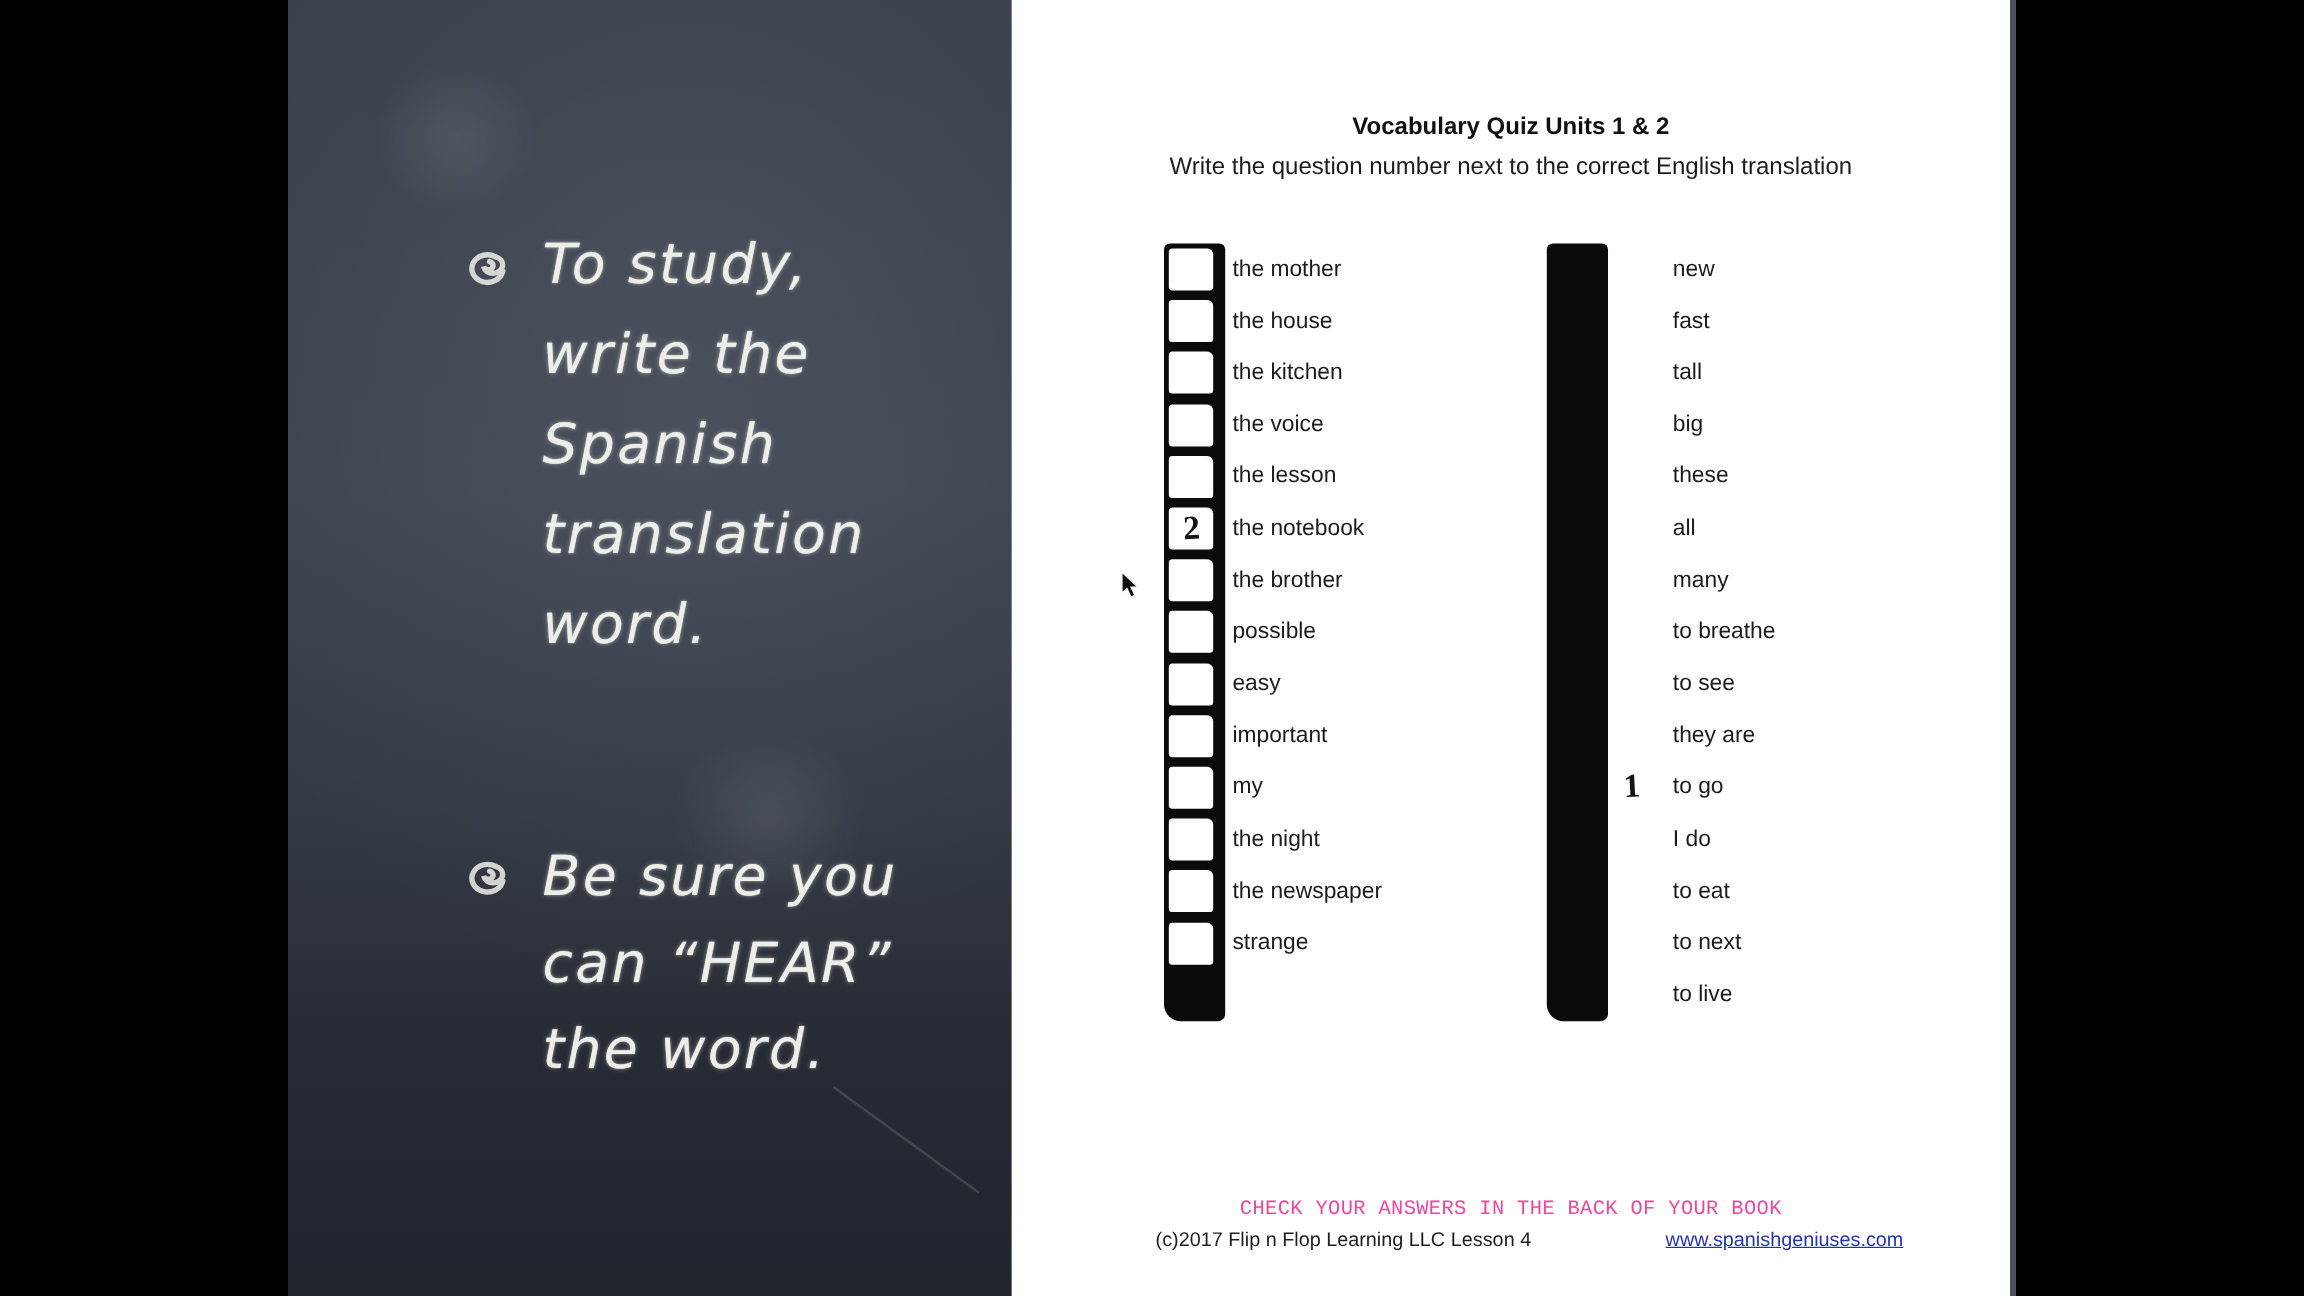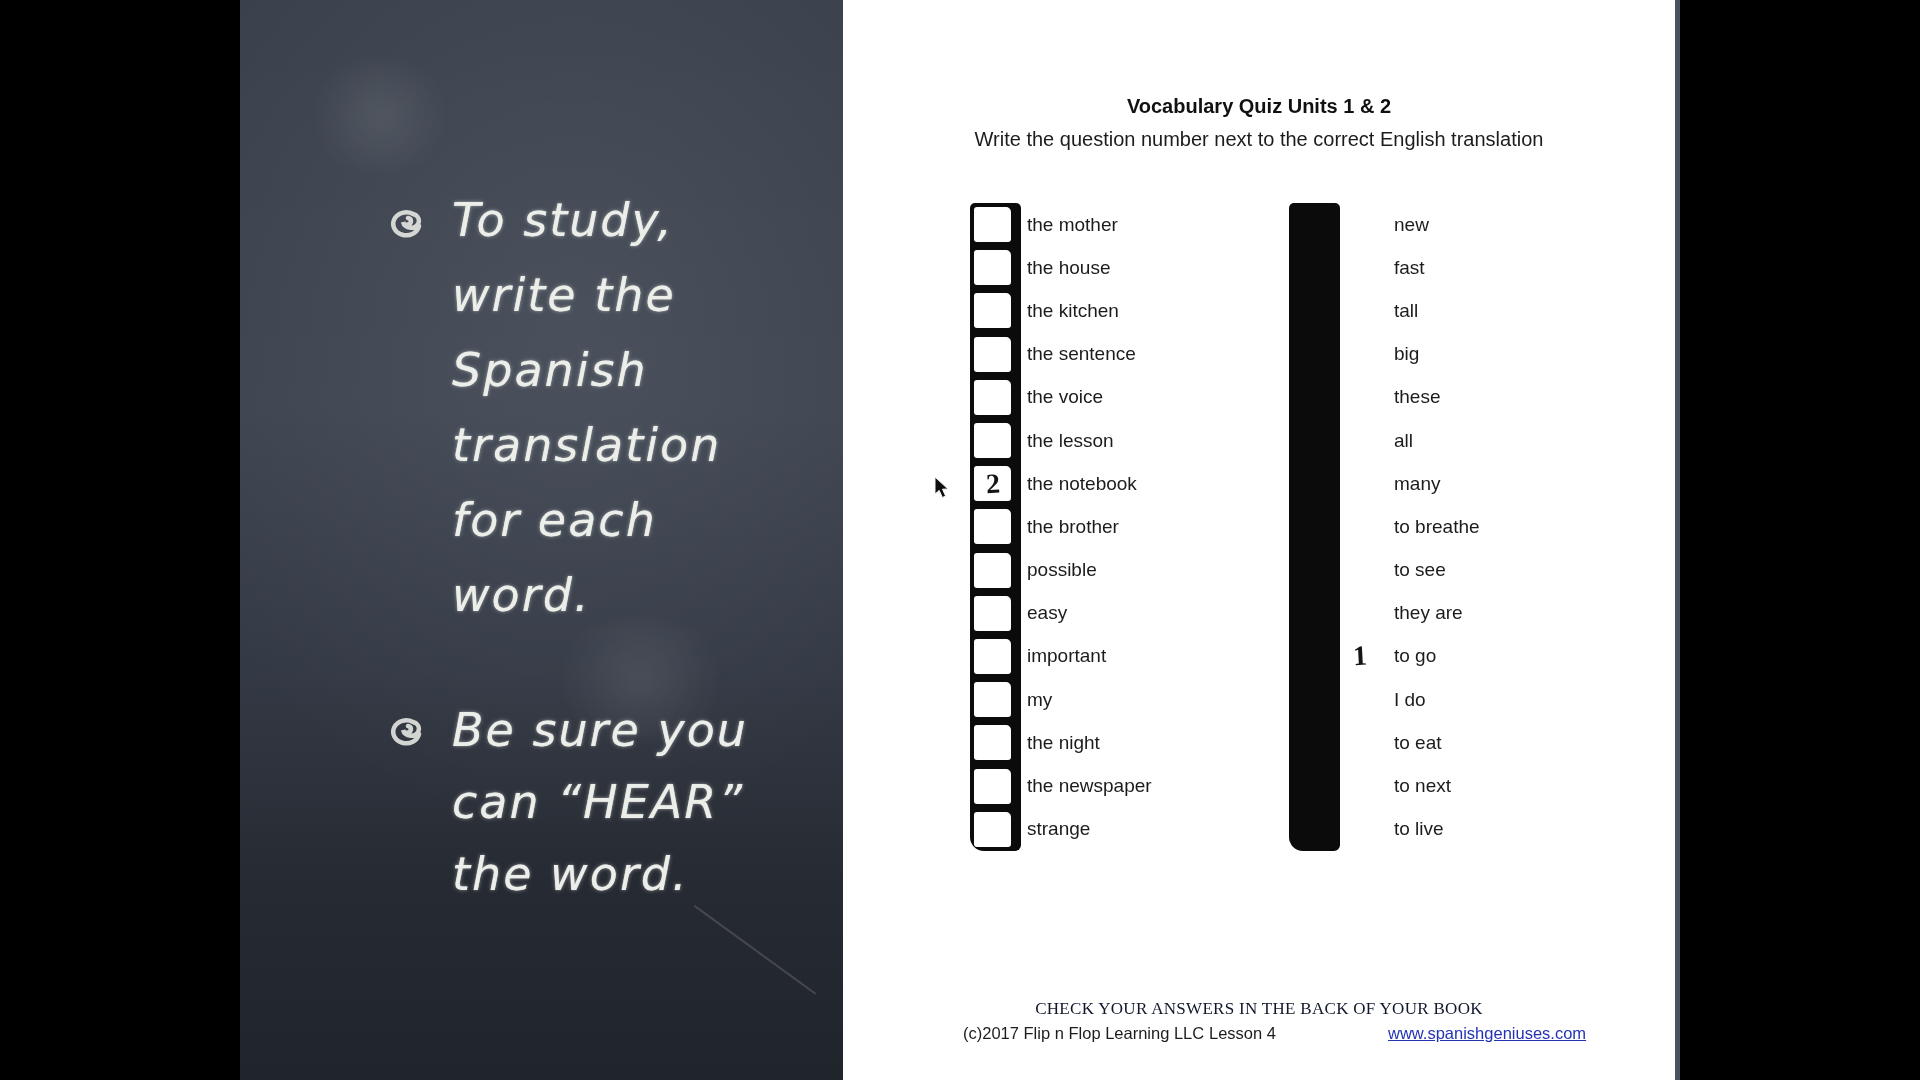--- a/index.html
+++ b/index.html
@@ -39,21 +39,21 @@
   .strip-bg { position:absolute; left:0; top:0; width:51px; height:648px; background:#0b0b0b;
     border-radius:5px 5px 6px 14px; }
   .vocab-row { position:relative; display:flex; align-items:center; height:43.2px; }
   .answer-box { position:relative; width:37px; height:35px; margin-left:4px; background:#ffffff;
     border-radius:3px 5px 3px 3px; display:flex; align-items:center; justify-content:center; flex:0 0 auto; }
   .answer { font-family:"Liberation Serif", serif; font-weight:bold; font-size:28px;
     color:#141414; transform:rotate(-3deg); line-height:1; }
   .row-label { margin-left:16px; font-size:19px; color:#1c1c1c; white-space:nowrap; }
 
   .footer-check { position:absolute; left:0; top:999px; width:100%; text-align:center;
-    font-family:Liberation Serif, serif; font-size:17px; color:#0f172a; letter-spacing:0.3px; }
+    font-family:Liberation Mono, monospace; font-size:17px; color:#ec4899; letter-spacing:0.3px; }
   .footer-row { position:absolute; left:0; top:1024px; width:100%; height:22px; font-size:16.5px; color:#1d1d1d;text-align:center; }
   .footer-copyright { position:absolute; left:120px; top:0; white-space:nowrap; }
   .footer-lesson { position:absolute; left:366px; top:0; white-space:nowrap; }
   .footer-link { position:absolute; left:545px; top:0; white-space:nowrap;
     text-decoration:underline; cursor:pointer; }
 
   
   .mouse-cursor { position:absolute; left:934px; top:476px; width:17px; height:24px; z-index:50; }
 </style>
 </head>
@@ -67,21 +67,20 @@
     <div class="chalk-scratch"></div>
 
     <svg class="bullet-icon" style="left:148px; top:204px;" viewBox="0 0 36 34">
       <path d="M20 14 a4 3.4 0 1 1 -5 4 a 8 7 0 1 0 10 -8 a 13 11.5 0 1 0 6 12" fill="none" stroke="#e9ebe6" stroke-width="4.5" stroke-linecap="round" opacity="0.95"></path>
     </svg>
     <div class="chalk-text" style="left:212px; top:183px; line-height:75px;">
       <span class="chalk-line">To study,</span>
       <span class="chalk-line">write the</span>
       <span class="chalk-line">Spanish</span>
       <span class="chalk-line">translation</span>
-      <span class="chalk-line">for each</span>
       <span class="chalk-line">word.</span>
     </div>
 
     <svg class="bullet-icon" style="left:148px; top:712px;" viewBox="0 0 36 34">
       <path d="M20 14 a4 3.4 0 1 1 -5 4 a 8 7 0 1 0 10 -8 a 13 11.5 0 1 0 6 12" fill="none" stroke="#e9ebe6" stroke-width="4.5" stroke-linecap="round" opacity="0.95"></path>
     </svg>
     <div class="chalk-text" style="left:212px; top:694px; line-height:72px;">
       <span class="chalk-line">Be sure you</span>
       <span class="chalk-line">can “HEAR”</span>
       <span class="chalk-line">the word.</span>
@@ -109,26 +108,20 @@
     <span class="row-label">the house</span>
   </div>
 
   <div class="vocab-row">
     <div class="answer-box">
       <span class="answer"></span>
     </div>
     <span class="row-label">the kitchen</span>
   </div>
 
-  <div class="vocab-row">
-    <div class="answer-box">
-      <span class="answer"></span>
-    </div>
-    <span class="row-label">the sentence</span>
-  </div>
 
   <div class="vocab-row">
     <div class="answer-box">
       <span class="answer"></span>
     </div>
     <span class="row-label">the voice</span>
   </div>
 
   <div class="vocab-row">
     <div class="answer-box">

